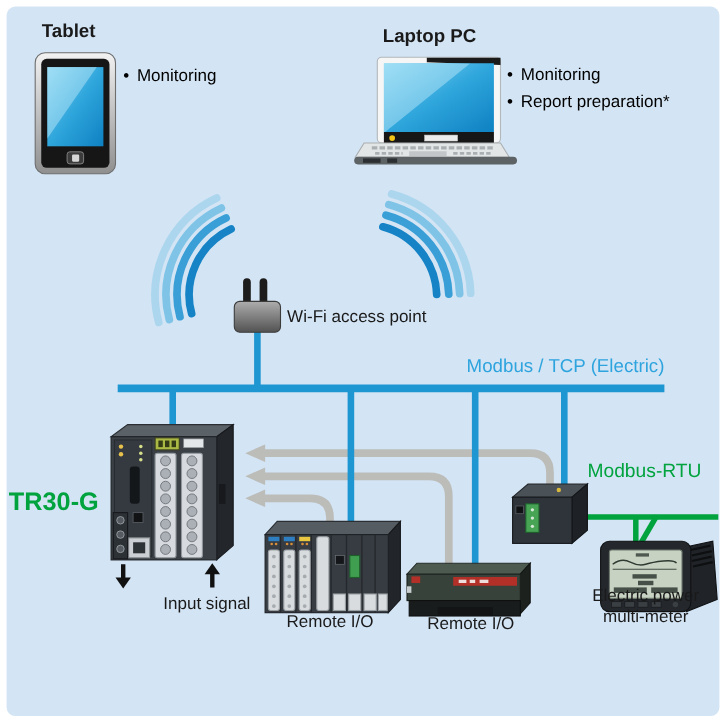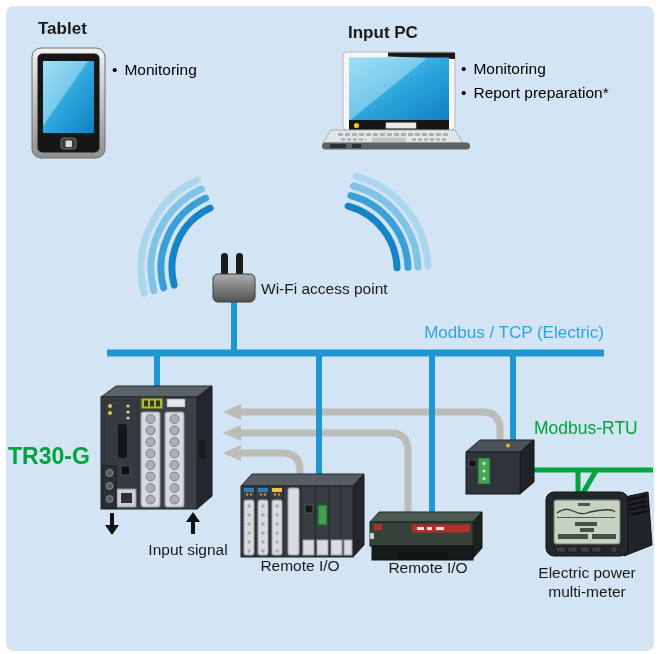--- a/index.html
+++ b/index.html
@@ -284,21 +284,21 @@
 
 <div class="lbl b17" style="left:38px;top:19px;">Tablet</div>
 
 <div class="feature-list" style="left:112px;top:60px;">
   <div class="feature">
     <span class="bullet">•</span>
     <span class="t15">Monitoring</span>
   </div>
 </div>
 
-<div class="lbl b17" style="left:348px;top:23px;">Input PC</div>
+<div class="lbl b17" style="left:348px;top:23px;">Laptop PC</div>
 
 <div class="feature-list" style="left:461px;top:59px;">
   <div class="feature">
     <span class="bullet">•</span>
     <span class="t15">Monitoring</span>
   </div>
   <div class="feature">
     <span class="bullet">•</span>
     <span class="t15">Report preparation*</span>
   </div>
@@ -313,15 +313,15 @@
 
 
 <div class="lbl t15 ctr" style="left:136px;top:540px;width:104px;">Input signal</div>
 
 <div class="lbl t15 ctr" style="left:248px;top:556px;width:104px;">Remote I/O</div>
 
 <div class="lbl t15 ctr" style="left:376px;top:558px;width:104px;">Remote I/O</div>
 
 <div class="lbl rtu green" style="left:534px;top:418px;">Modbus-RTU</div>
 
-<div class="lbl t15 ctr wrap" style="left:527px;top:563px;width:120px;">Electric power multi-meter</div>
+<div class="lbl t15 ctr wrap" style="left:527px;top:532px;width:120px;">Electric power multi-meter</div>
 
 </div>
 
 </body></html>

